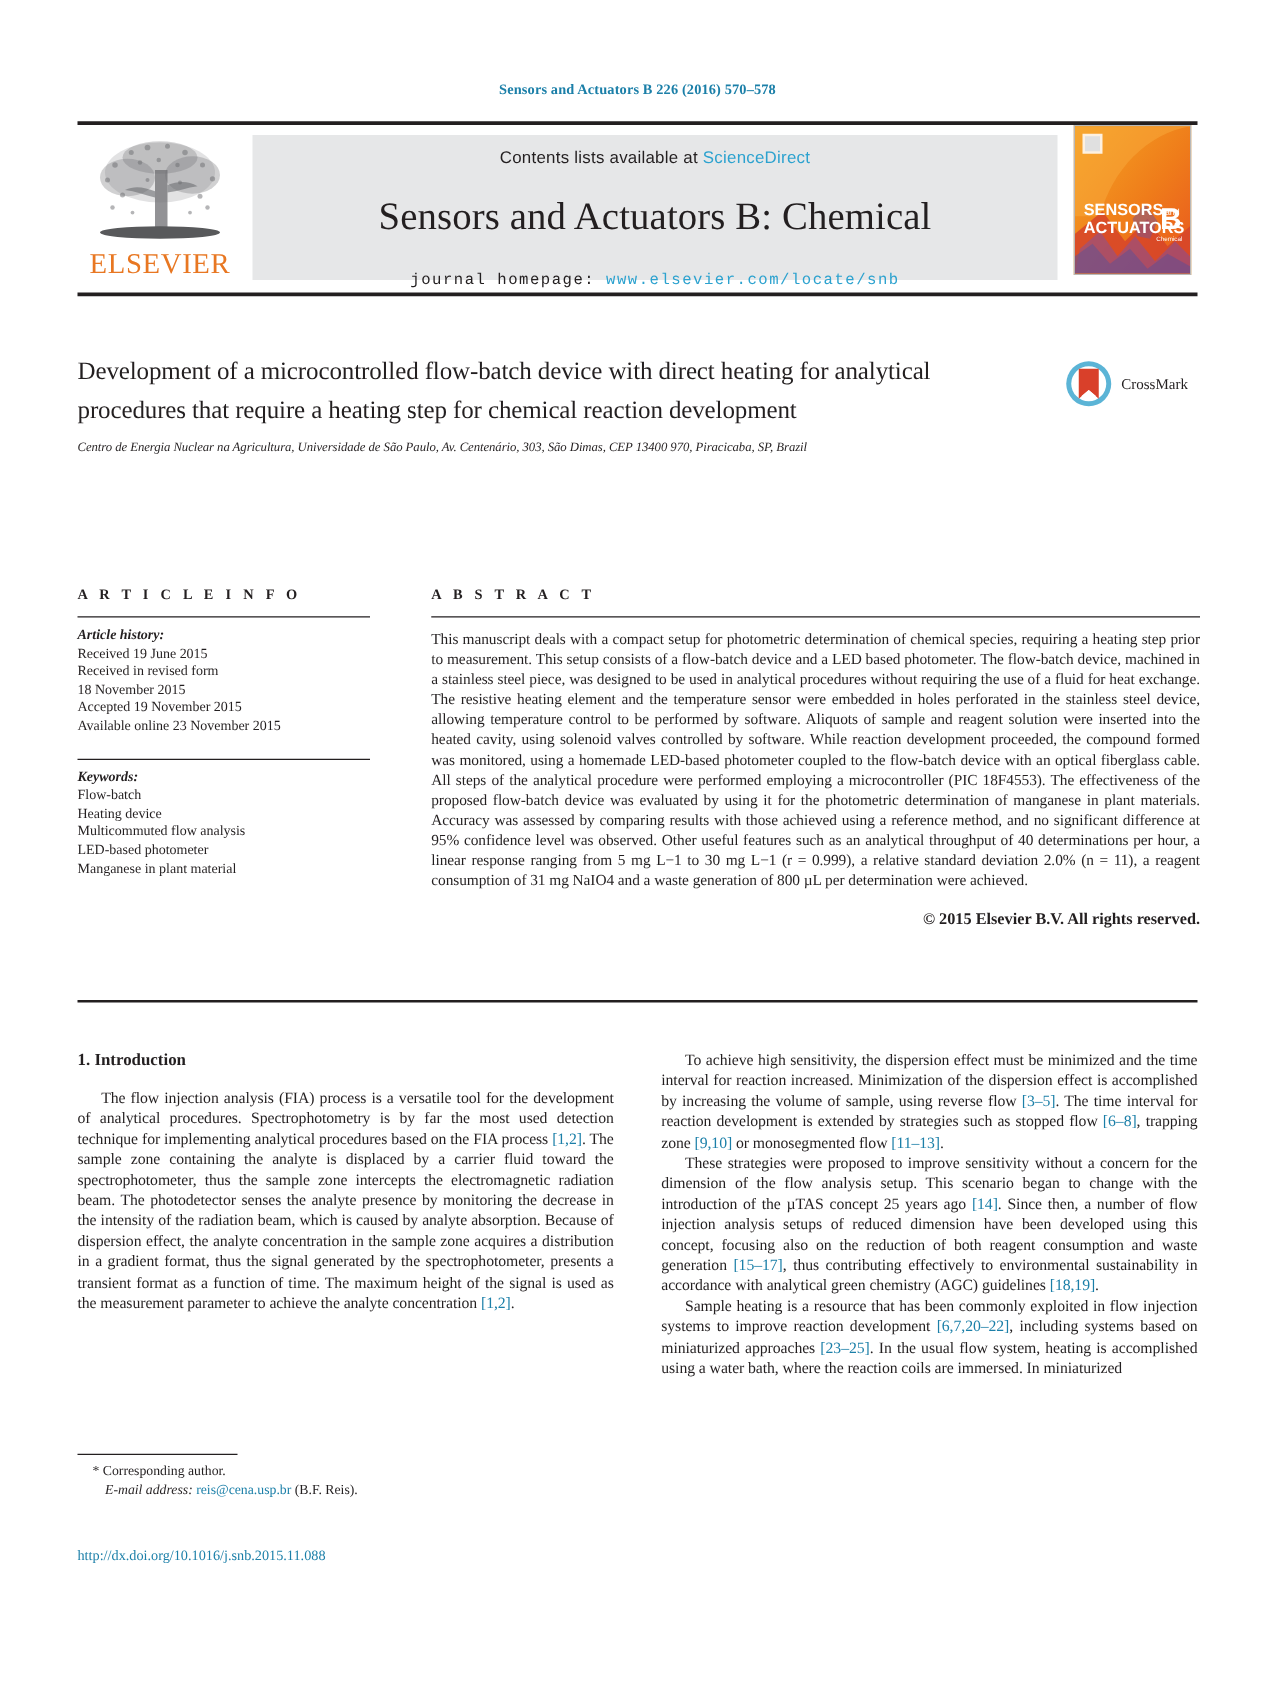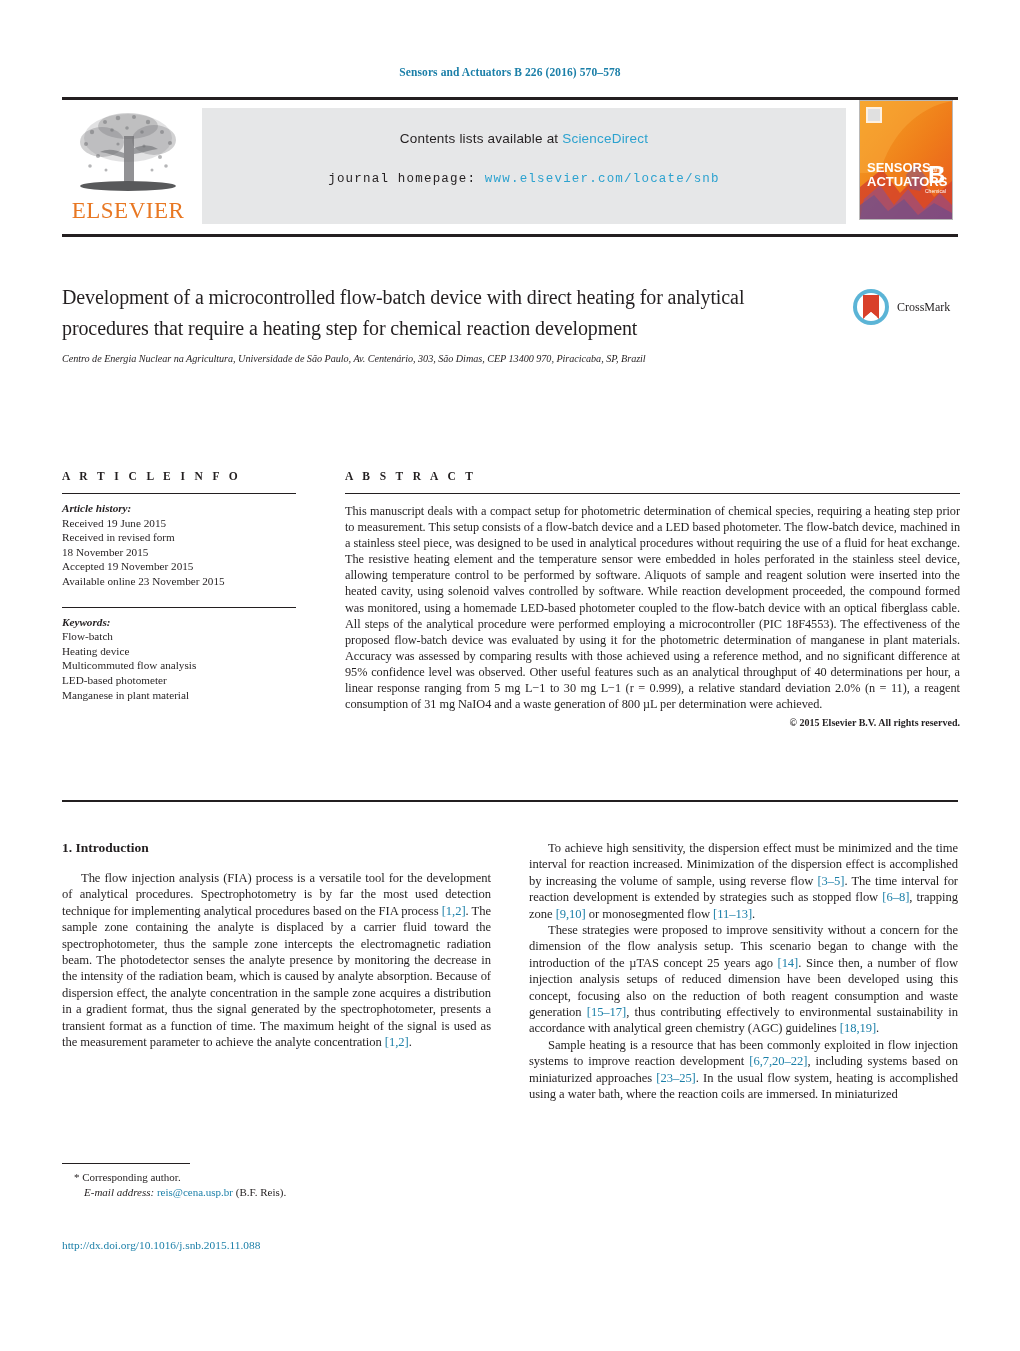--- a/index.html
+++ b/index.html
@@ -68,21 +68,21 @@
   }
   .center-band {
     flex: 1 1 auto;
     background: #e6e7e8;
     margin: 8px 8px 10px 8px;
     position: relative;
     display: flex;
     flex-direction: column;
     align-items: center;
     justify-content: flex-start;
-    padding-top: 23px;
+    padding-top: 10px;
     box-sizing: border-box;
   }
   .contents-line {
     font-family: "Liberation Sans", sans-serif;
     font-size: 13.5px;
     color: #231f20;
     letter-spacing: .2px;
   }
   .contents-line .sd {
     color: #2ca2cf;
@@ -205,22 +205,22 @@
   }
   .abstract-text {
     font-size: 12.3px;
     line-height: 16.1px;
     text-align: justify;
     color: #231f20;
     letter-spacing: -0.05px;
   }
   .copyright {
     text-align: right;
-    font-size: 10px;
-    margin-top: 5px;
+    font-size: 13px;
+    margin-top: 15px;
     font-weight: bold;
     color: #231f20;
   }
 
   .mid-rule {
     position: absolute;
     top: 800px;
     left: 62px;
     width: 896px;
     border-top: 2px solid #231f20;
@@ -331,20 +331,21 @@
           </g>
         </g>
       </svg>
       <div class="elsevier-word">ELSEVIER</div>
     </div>
 
     <div class="center-band">
       <div class="contents-line">
         <span>Contents lists available at </span><span class="sd">ScienceDirect</span>
       </div>
+      <div class="journal-title">Sensors and Actuators B: Chemical</div>
       <div class="homepage-line">
         <span>journal homepage: </span><span class="url">www.elsevier.com/locate/snb</span>
       </div>
     </div>
 
     <div class="cover-block">
       <div class="cover-img">
         <svg width="92" height="118" viewBox="0 0 92 118">
           <defs>
             <linearGradient id="og" x1="0" y1="0" x2="1" y2="1">

